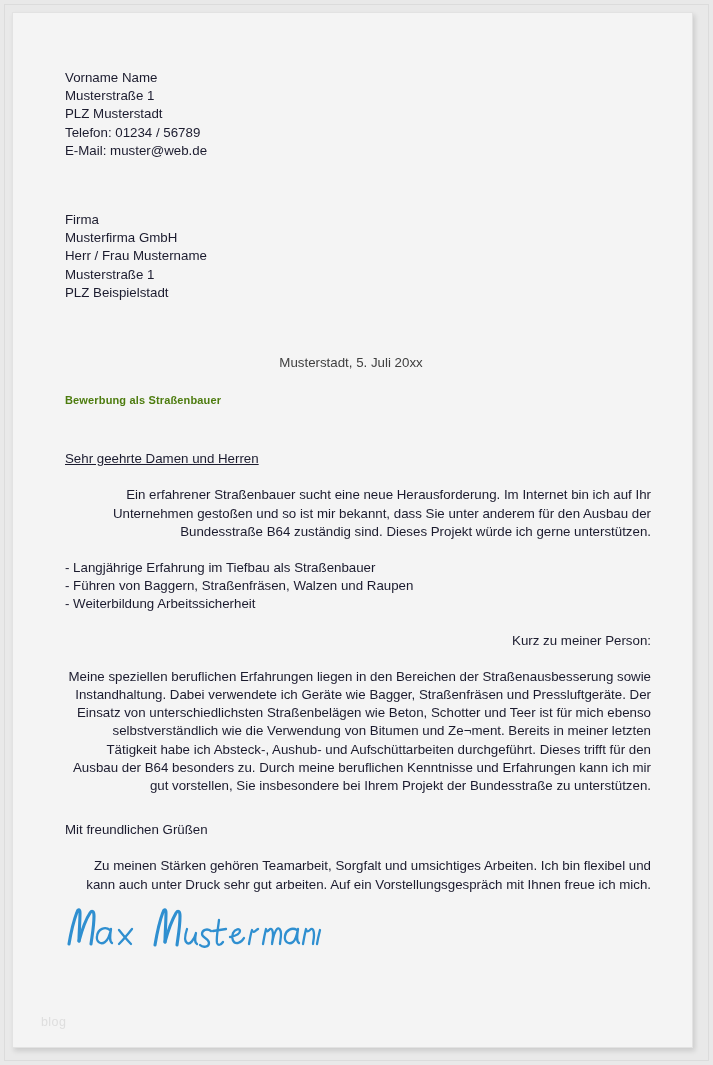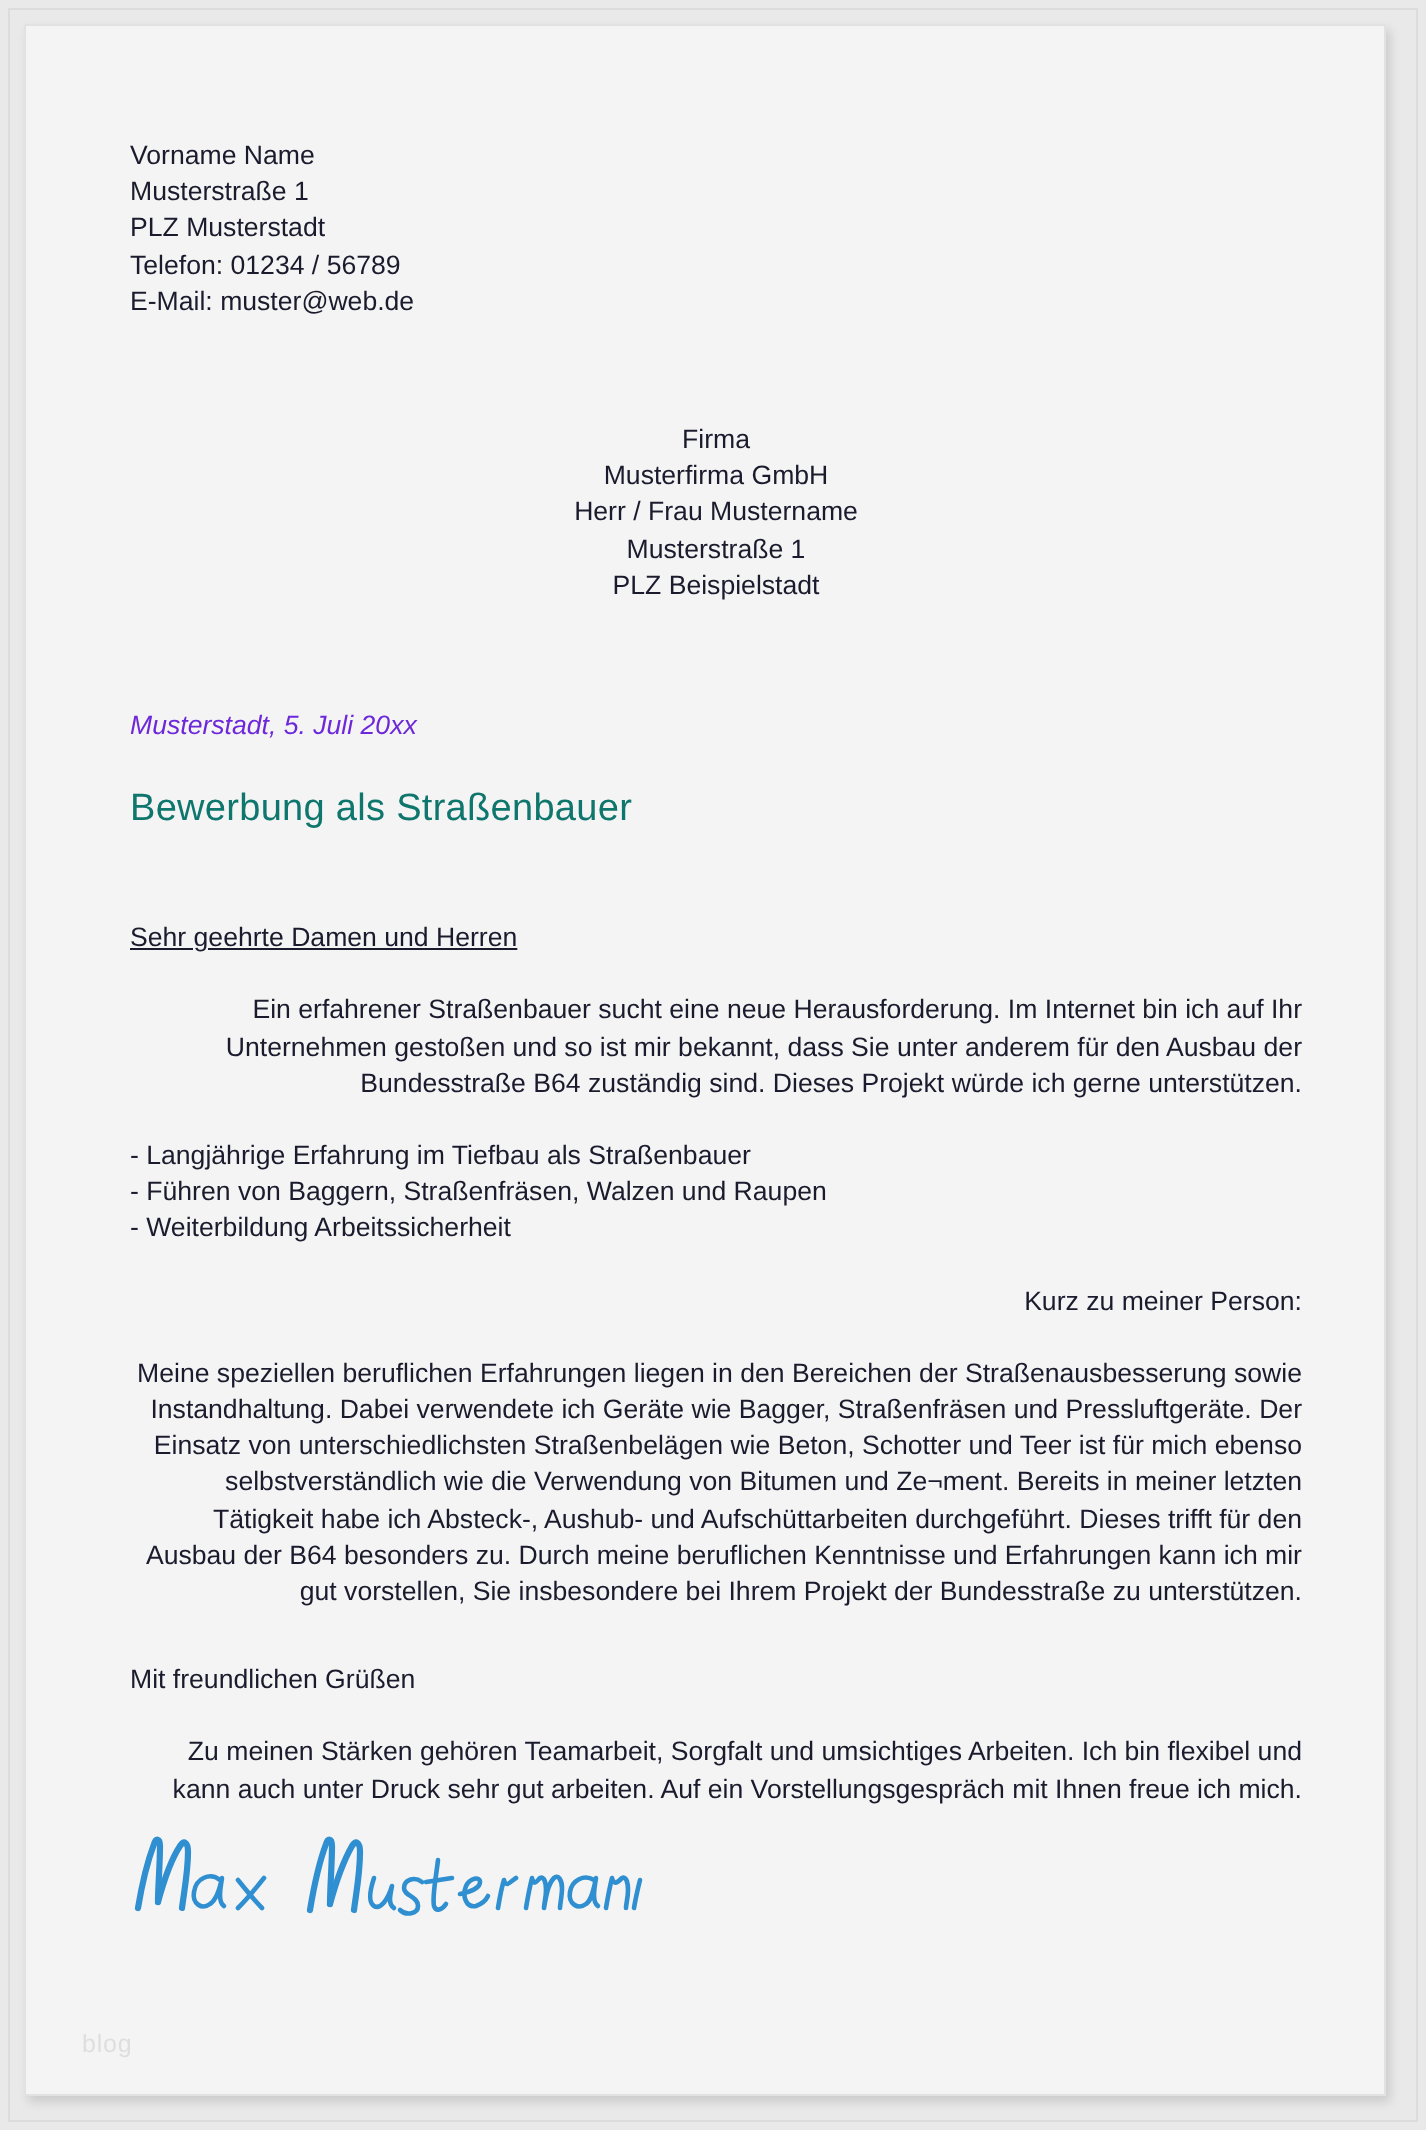--- a/index.html
+++ b/index.html
@@ -71,38 +71,36 @@
   .block {
     margin: 0;
   }
 
   .sender {
     margin: 0 0 0 0;
   }
 
   .recipient {
     margin: 51px 0 16px 0;
-    text-align: center;
   }
 
   .date-line {
     margin: 52px 0 0 0;
-    text-align: left;
+    text-align: center;
     padding-right: 14px;
-    color: #6d28d9;
+    color: #404040;
     font-size: 13.3px;
     line-height: 18.2px;
-    font-style: italic;
   }
 
   .subject {
     margin: 22px 0 0 0;
-    font-weight: normal;
-    color: #0f766e;
-    font-size: 19px;
+    font-weight: bold;
+    color: #4d7c0f;
+    font-size: 11px;
     letter-spacing: 0.15px;
   }
 
   .salutation {
     margin: 44px 0 0 0;
     text-decoration: underline;
   }
 
   .para {
     margin: 18px 0 0 0;

